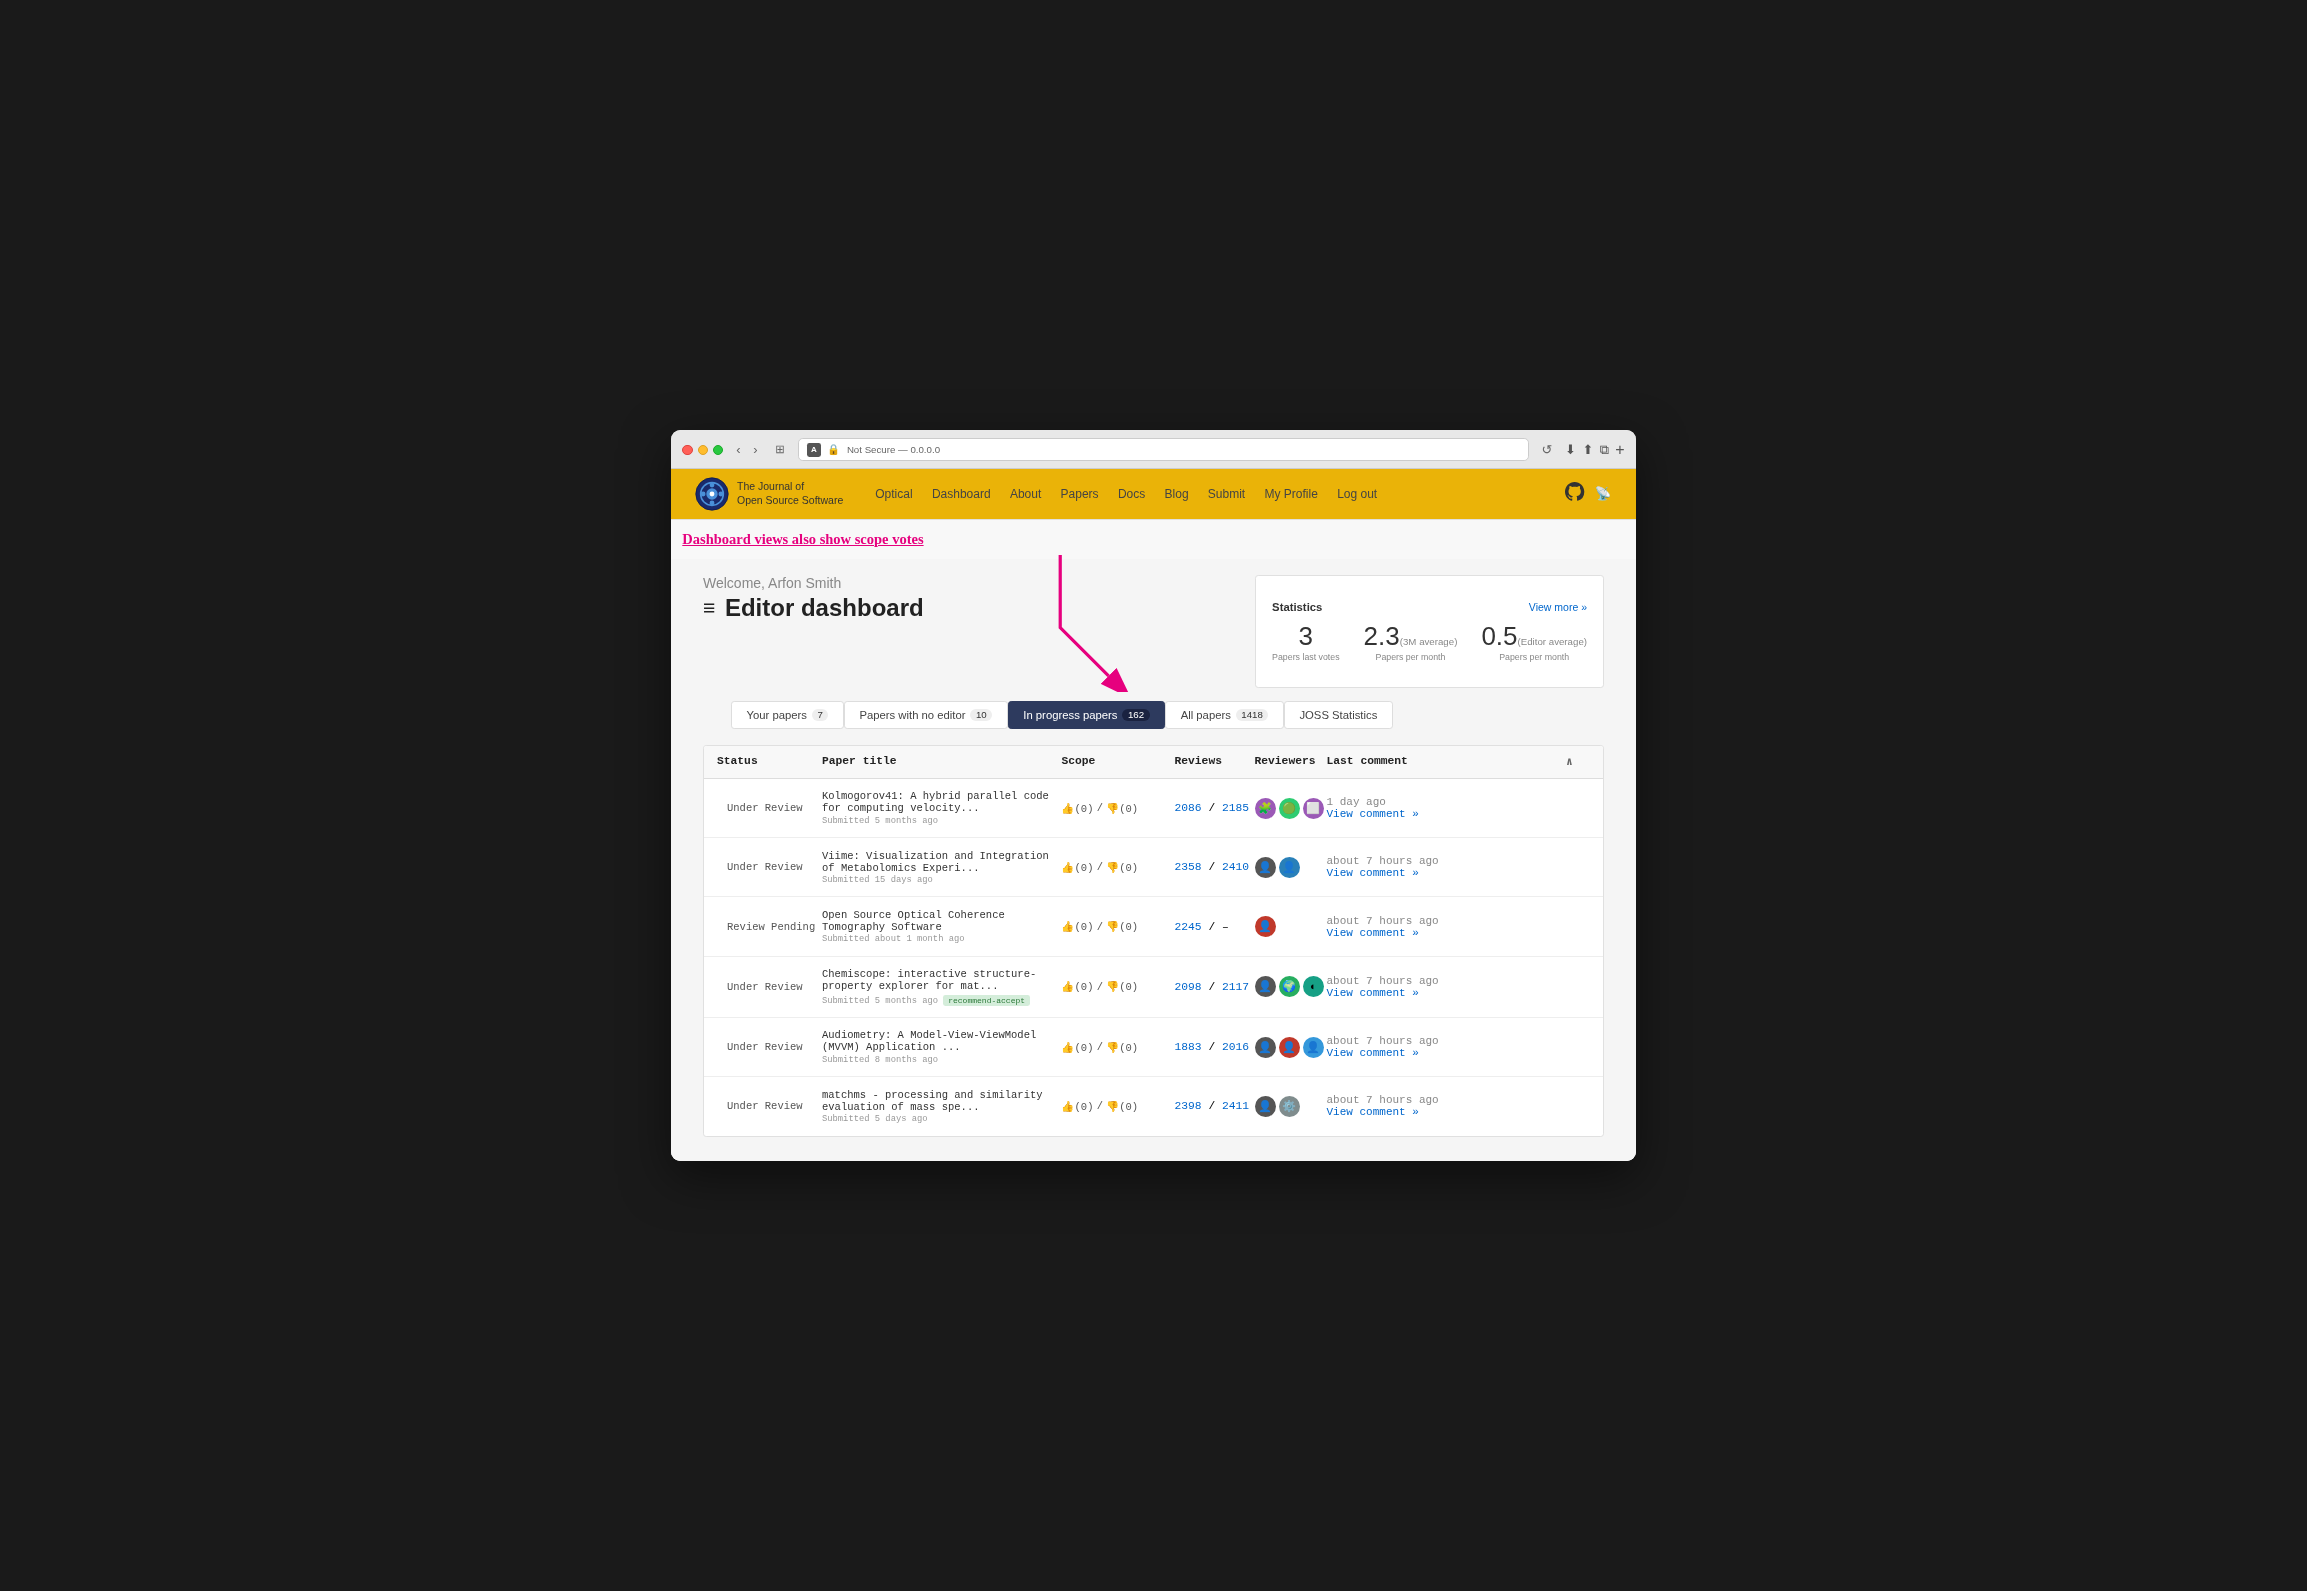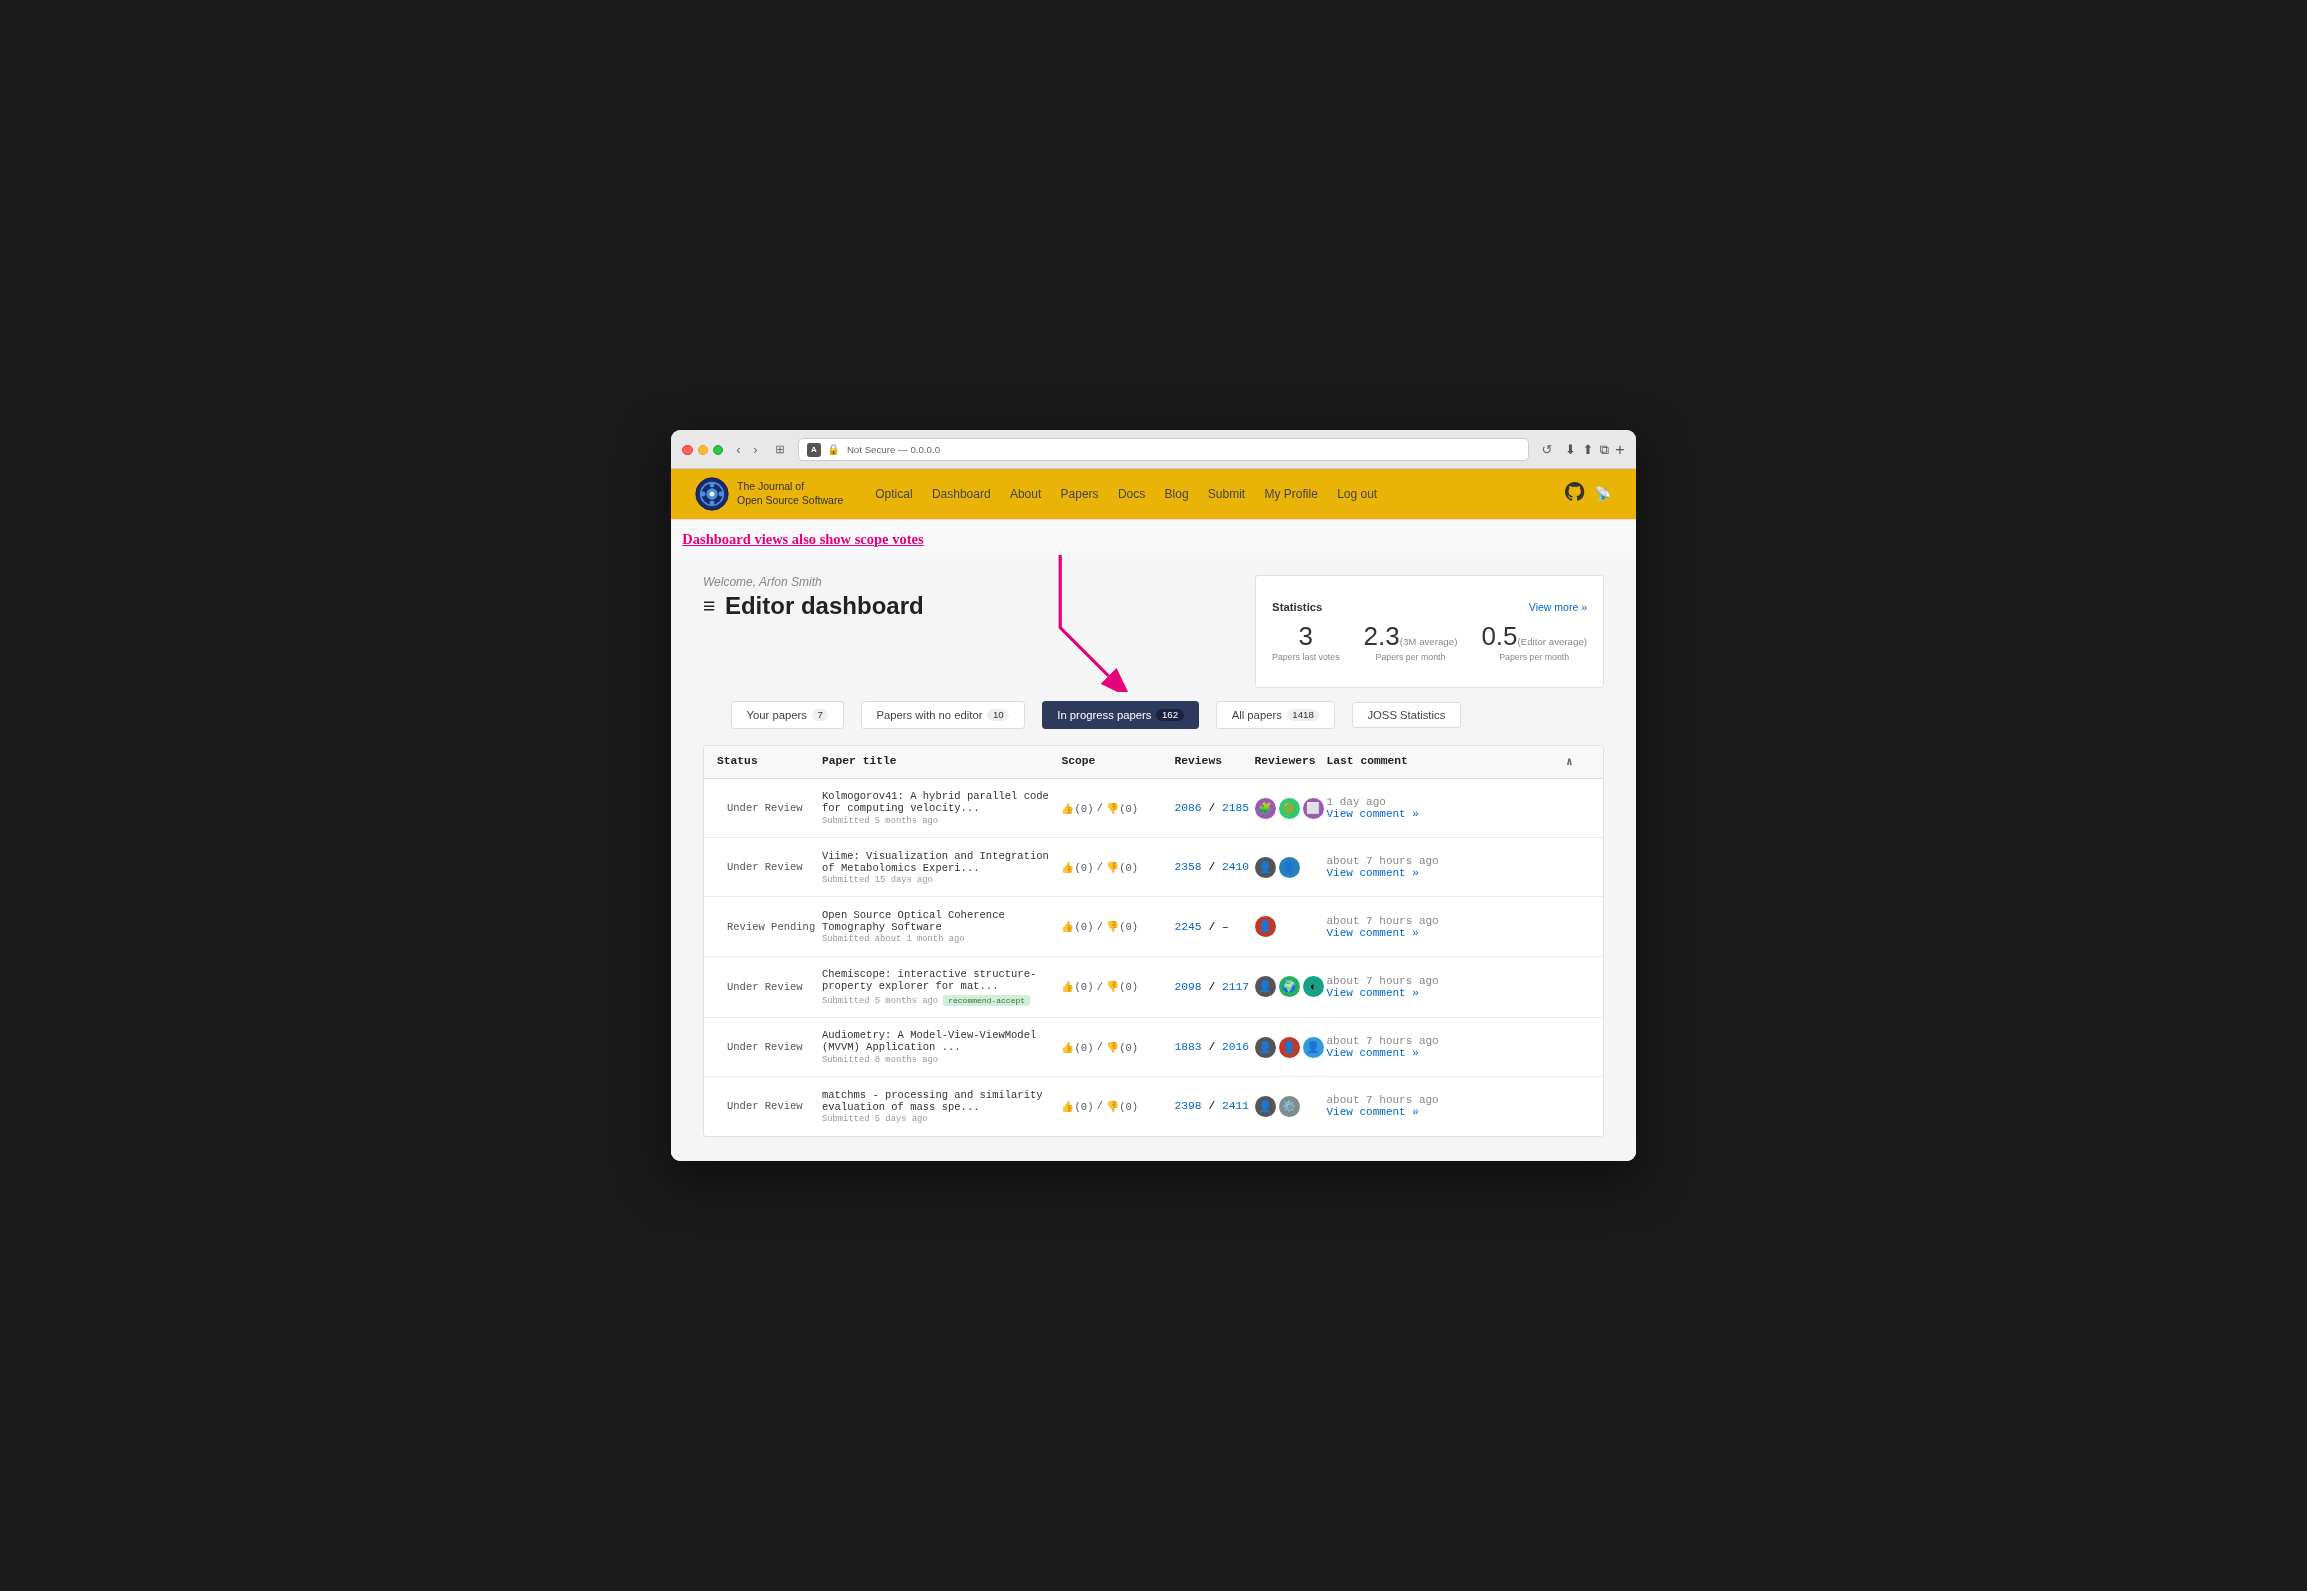--- a/index.html
+++ b/index.html
@@ -152,22 +152,21 @@
       font-weight: bold;
       text-decoration: underline;
     }
     
     .main-content {
       padding: 16px 32px 24px;
       background: #f5f5f5;
     }
     .welcome-text {
       color: #888;
-      font-style: italic;
-      font-size: 12px;
+      font-size: 14px;
       margin-bottom: 3.2px;
     }
     .page-title {
       font-size: 24px;
       font-weight: bold;
       color: #222;
       display: flex;
       align-items: center;
       gap: 9.7px;
       margin-bottom: 16px;
@@ -195,22 +194,21 @@
       font-weight: 300;
       color: #333;
     }
     .stat-desc {
       font-size: 8.8px;
       color: #888;
     }
     
     .tabs-row {
       display: flex;
-      align-items: center;
-      gap: 17px;
+      gap: 0;
       margin-bottom: 16px;
       clear: both;
       padding-left: 28px;
     }
     .tab-btn {
       padding: 6.4px 14.5px;
       border: 0.8px solid #ddd;
       border-radius: 3.2px;
       background: white;
       font-size: 11.3px;

